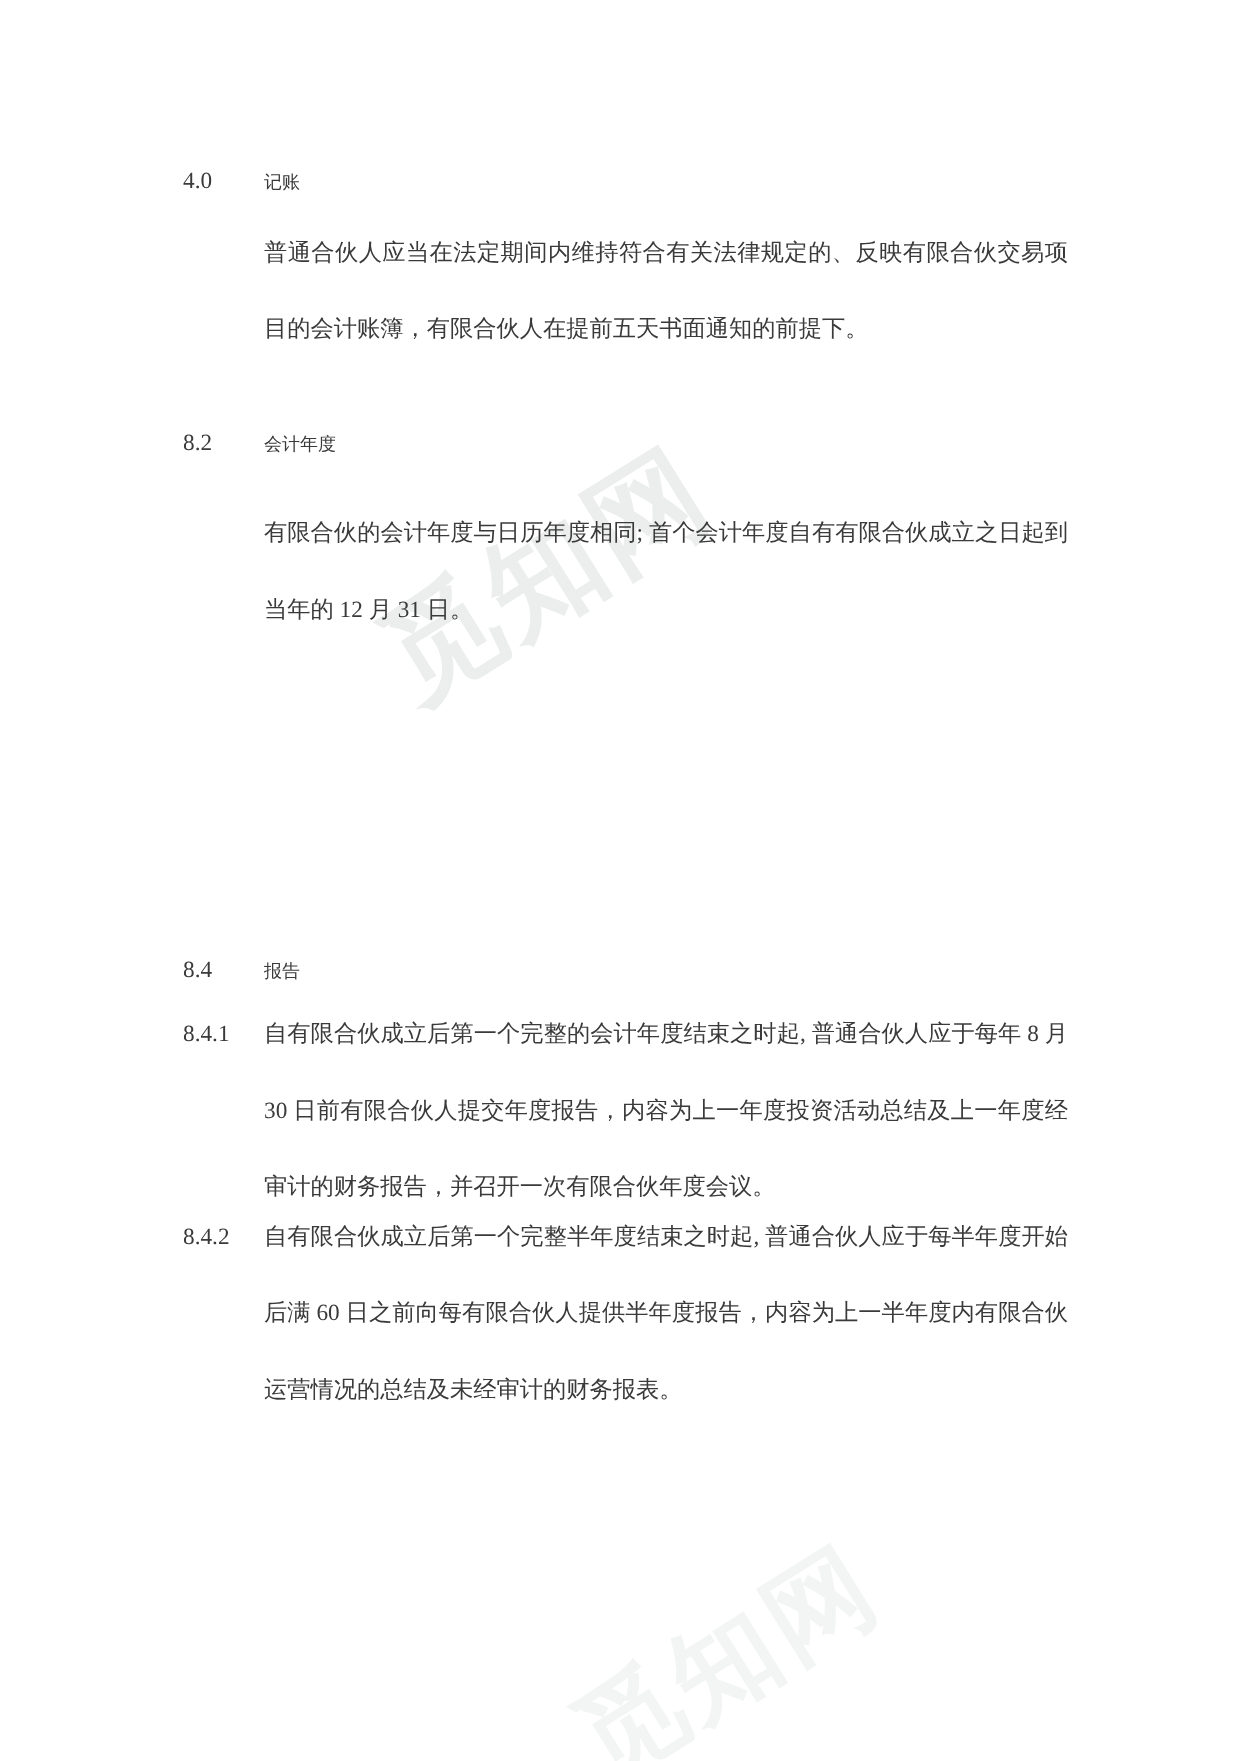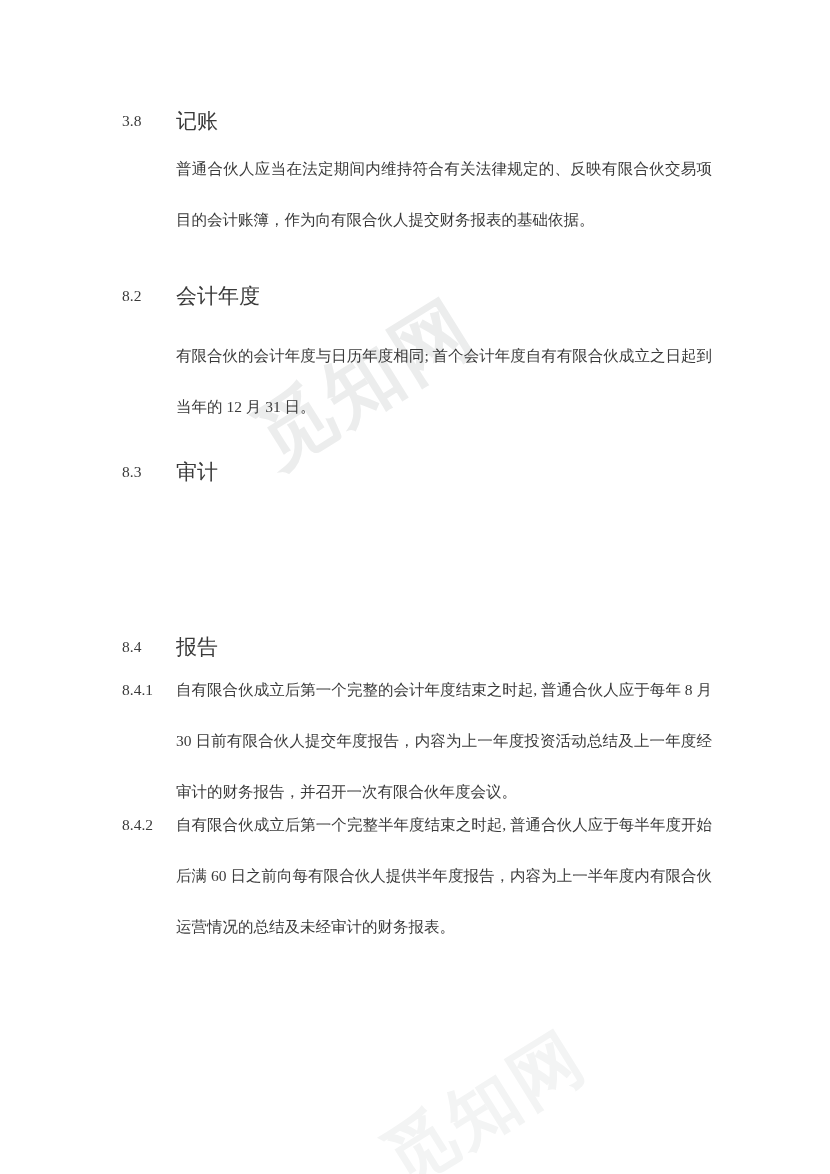--- a/index.html
+++ b/index.html
@@ -83,21 +83,21 @@
     font-size: 15.5px;
     line-height: 51px;
     color: #3a3a3a;
     text-align: justify;
     text-justify: inter-ideograph;
     word-break: break-all;
   }
 
   .heading .txt {
     line-height: 26px;
-    font-size: 21px;
+    font-size: 12px;
   }
 
   .para .num {
     line-height: 51px;
   }
 
   .para .txt {
     text-align: justify;
   }
 </style>
@@ -108,50 +108,44 @@
 
   <div class="watermark-layer">
     <div class="watermark wm-mid">觅知网</div>
     <div class="watermark wm-bottom">觅知网</div>
   </div>
 
   <div class="doc">
 
     <div class="block heading" style="top:108px;">
       <div class="row">
-        <div class="num">3.8</div>
+        <div class="num">4.0</div>
         <div class="txt">记账</div>
       </div>
     </div>
     <div class="block para" style="top:143px;">
       <div class="row">
         <div class="num"></div>
-        <div class="txt">普通合伙人应当在法定期间内维持符合有关法律规定的、反映有限合伙交易项目的会计账簿，作为向有限合伙人提交财务报表的基础依据。</div>
+        <div class="txt">普通合伙人应当在法定期间内维持符合有关法律规定的、反映有限合伙交易项目的会计账簿，有限合伙人在提前五天书面通知的前提下。</div>
       </div>
     </div>
 
     <div class="block heading" style="top:283px;">
       <div class="row">
         <div class="num">8.2</div>
         <div class="txt">会计年度</div>
       </div>
     </div>
     <div class="block para" style="top:330px;">
       <div class="row">
         <div class="num"></div>
         <div class="txt">有限合伙的会计年度与日历年度相同; 首个会计年度自有有限合伙成立之日起到当年的 12 月 31 日。</div>
       </div>
     </div>
 
-    <div class="block heading" style="top:459px;">
-      <div class="row">
-        <div class="num">8.3</div>
-        <div class="txt">审计</div>
-      </div>
-    </div>
 
     <div class="block heading" style="top:634px;">
       <div class="row">
         <div class="num">8.4</div>
         <div class="txt">报告</div>
       </div>
     </div>
 
     <div class="block para" style="top:664px;">
       <div class="row">

